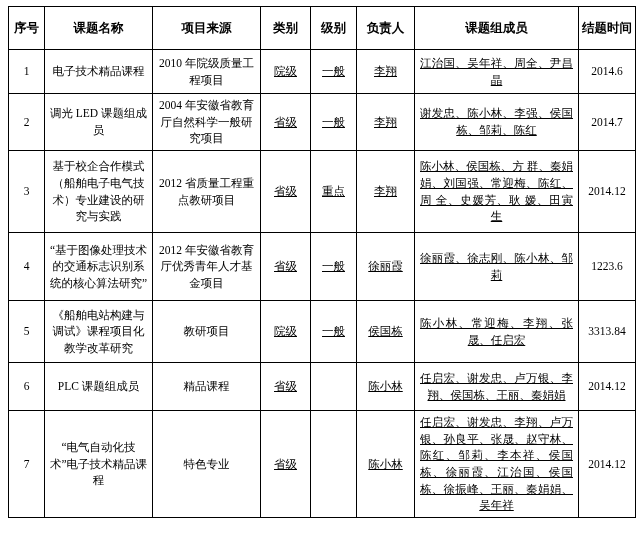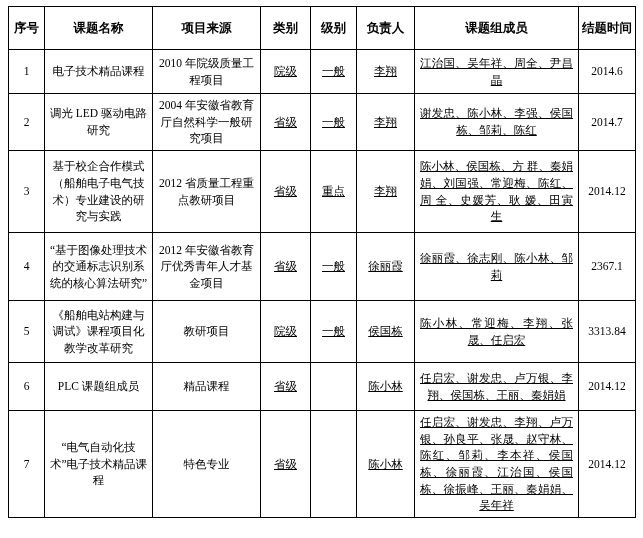--- a/index.html
+++ b/index.html
@@ -114,21 +114,21 @@
         <td class="cell-type">院级</td>
         <td class="cell-level">一般</td>
         <td class="cell-leader">李翔</td>
         <td class="cell-members">
             <span class="members-text">江治国、吴年祥、周全、尹昌晶</span>
           </td>
         <td class="cell-date">2014.6</td>
       </tr>
       <tr class="r2">
         <td class="cell-index">2</td>
-        <td class="cell-name">调光 LED 驱动电路研究</td>
+        <td class="cell-name">调光 LED 课题组成员</td>
         <td class="cell-source">2004 年安徽省教育厅自然科学一般研究项目</td>
         <td class="cell-type">省级</td>
         <td class="cell-level">一般</td>
         <td class="cell-leader">李翔</td>
         <td class="cell-members">
             <span class="members-text">谢发忠、陈小林、李强、侯国栋、邹莉、陈红</span>
           </td>
         <td class="cell-date">2014.7</td>
       </tr>
       <tr class="r3">
@@ -146,21 +146,21 @@
       <tr class="r4">
         <td class="cell-index">4</td>
         <td class="cell-name">“基于图像处理技术的交通标志识别系统的核心算法研究”</td>
         <td class="cell-source">2012 年安徽省教育厅优秀青年人才基金项目</td>
         <td class="cell-type">省级</td>
         <td class="cell-level">一般</td>
         <td class="cell-leader">徐丽霞</td>
         <td class="cell-members">
             <span class="members-text">徐丽霞、徐志刚、陈小林、邹莉</span>
           </td>
-        <td class="cell-date">2367.1</td>
+        <td class="cell-date">1223.6</td>
       </tr>
       <tr class="r5">
         <td class="cell-index">5</td>
         <td class="cell-name">《船舶电站构建与调试》课程项目化教学改革研究</td>
         <td class="cell-source">教研项目</td>
         <td class="cell-type">院级</td>
         <td class="cell-level">一般</td>
         <td class="cell-leader">侯国栋</td>
         <td class="cell-members">
             <span class="members-text">陈小林、常迎梅、李翔、张晟、任启宏</span>

